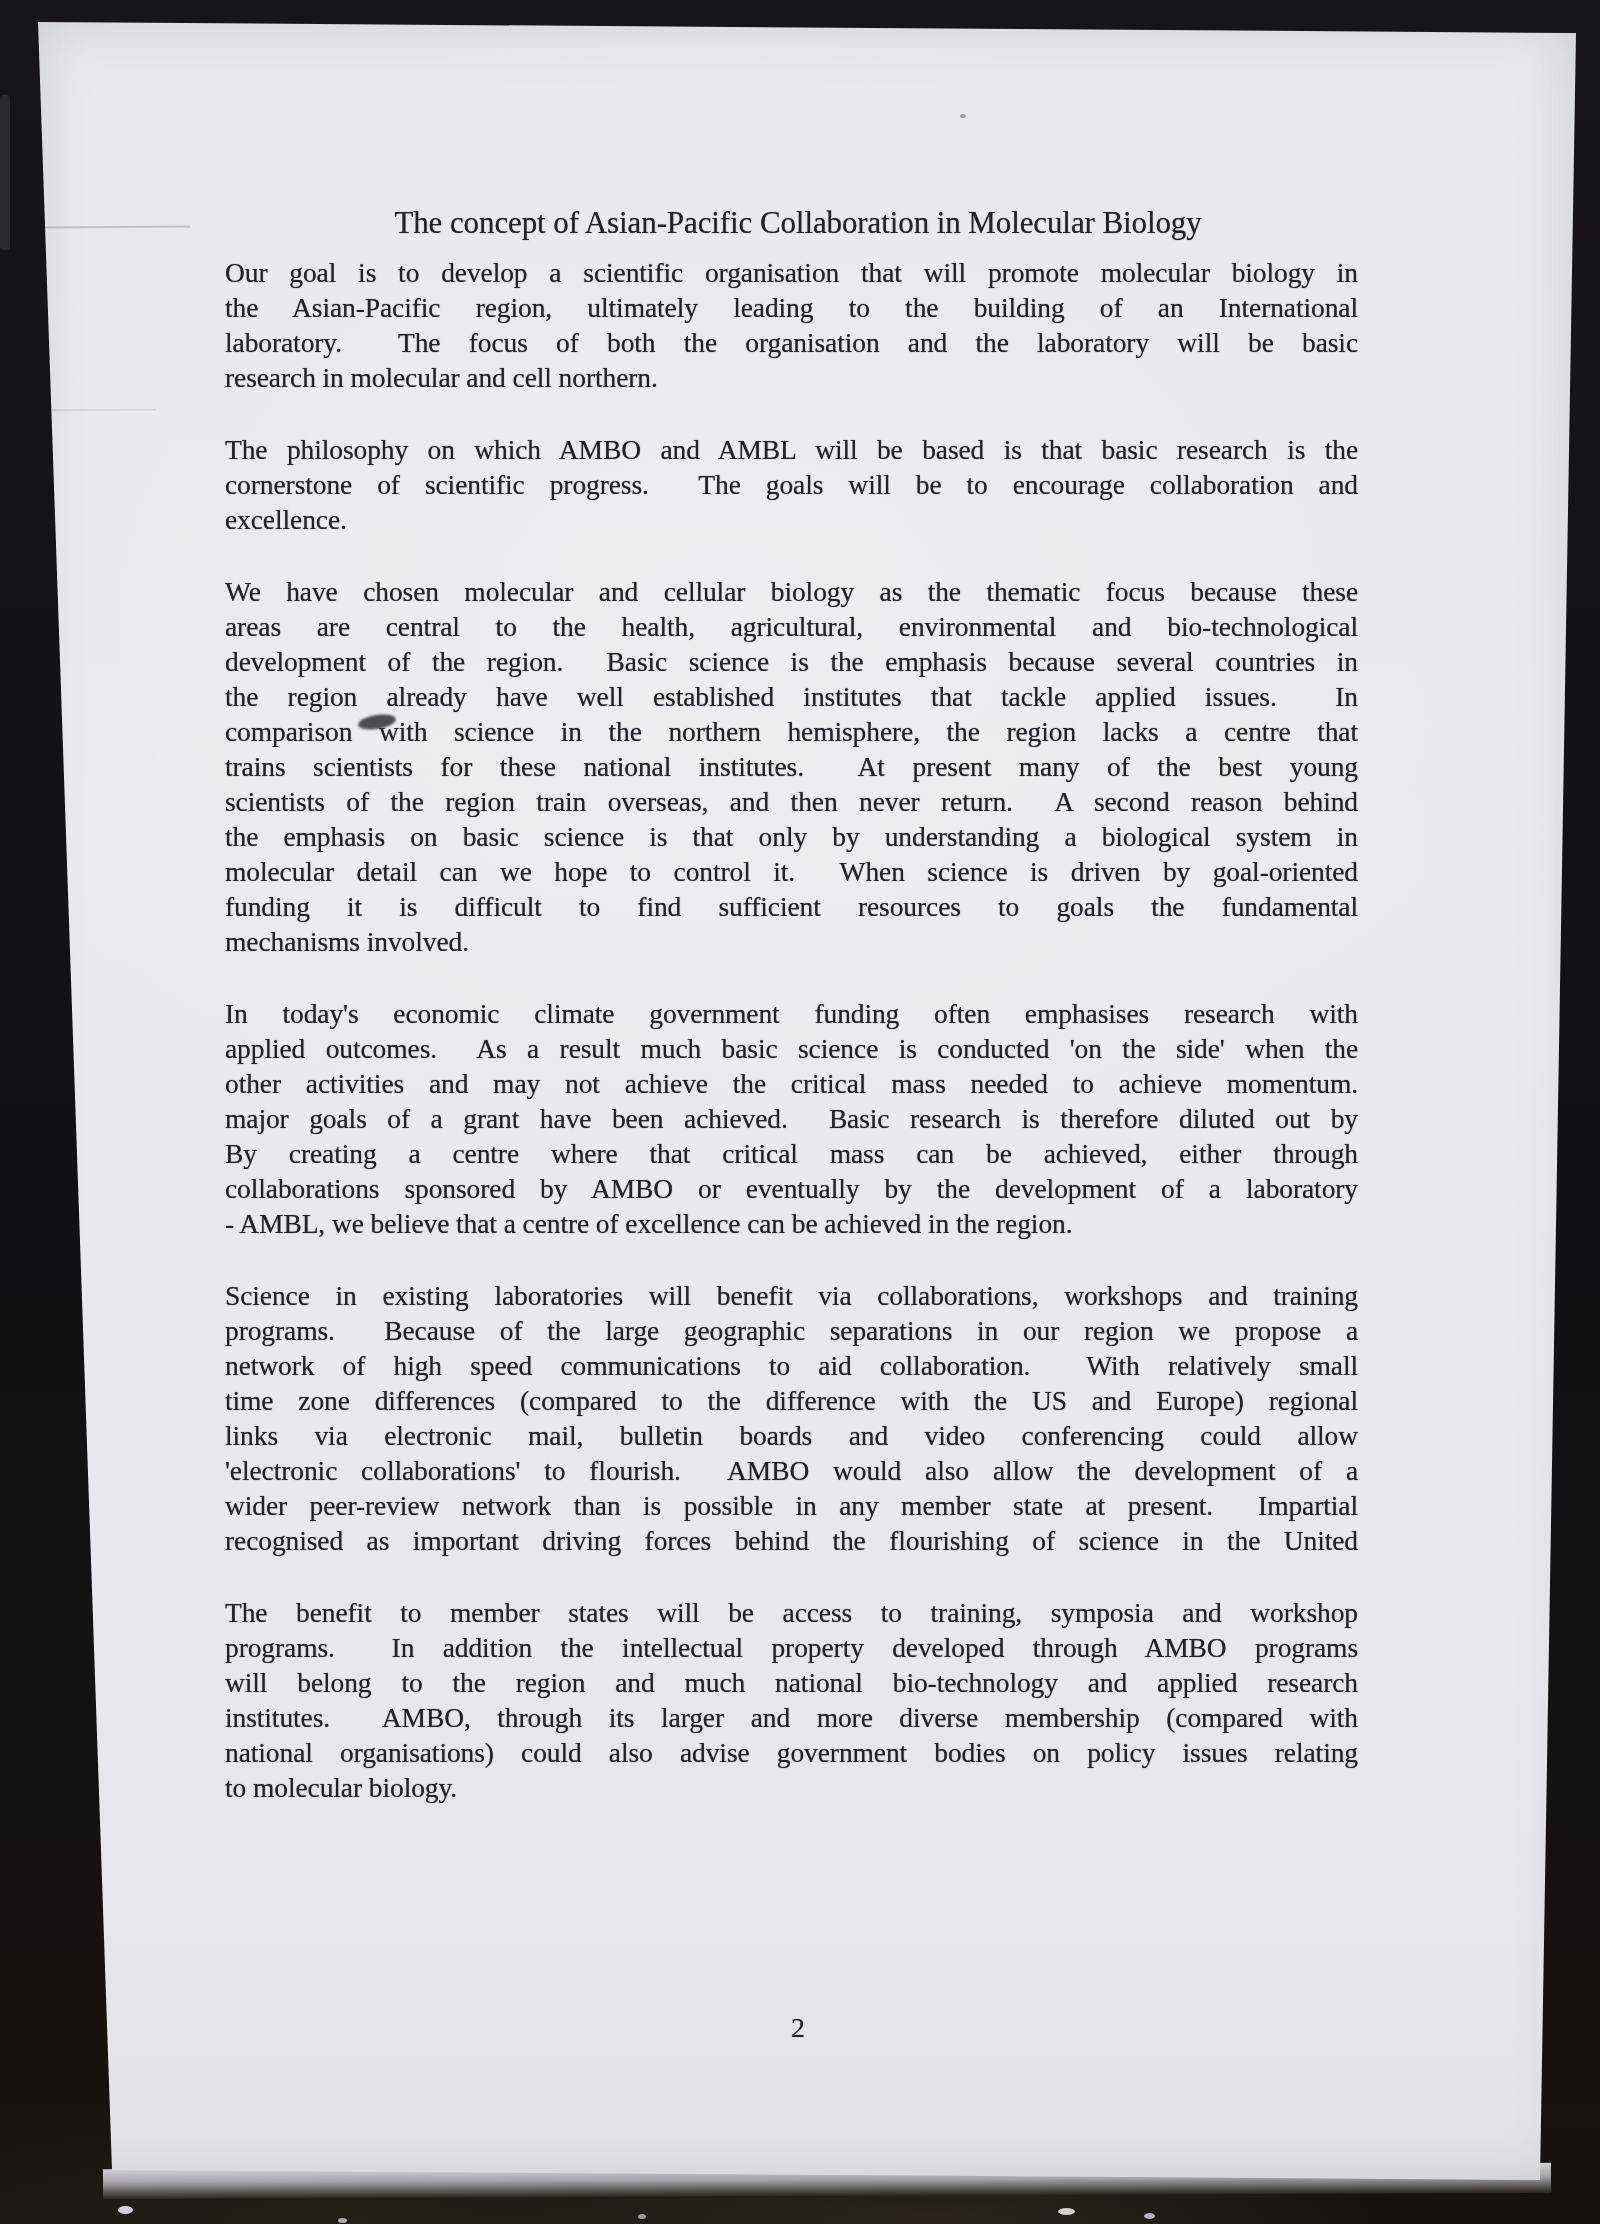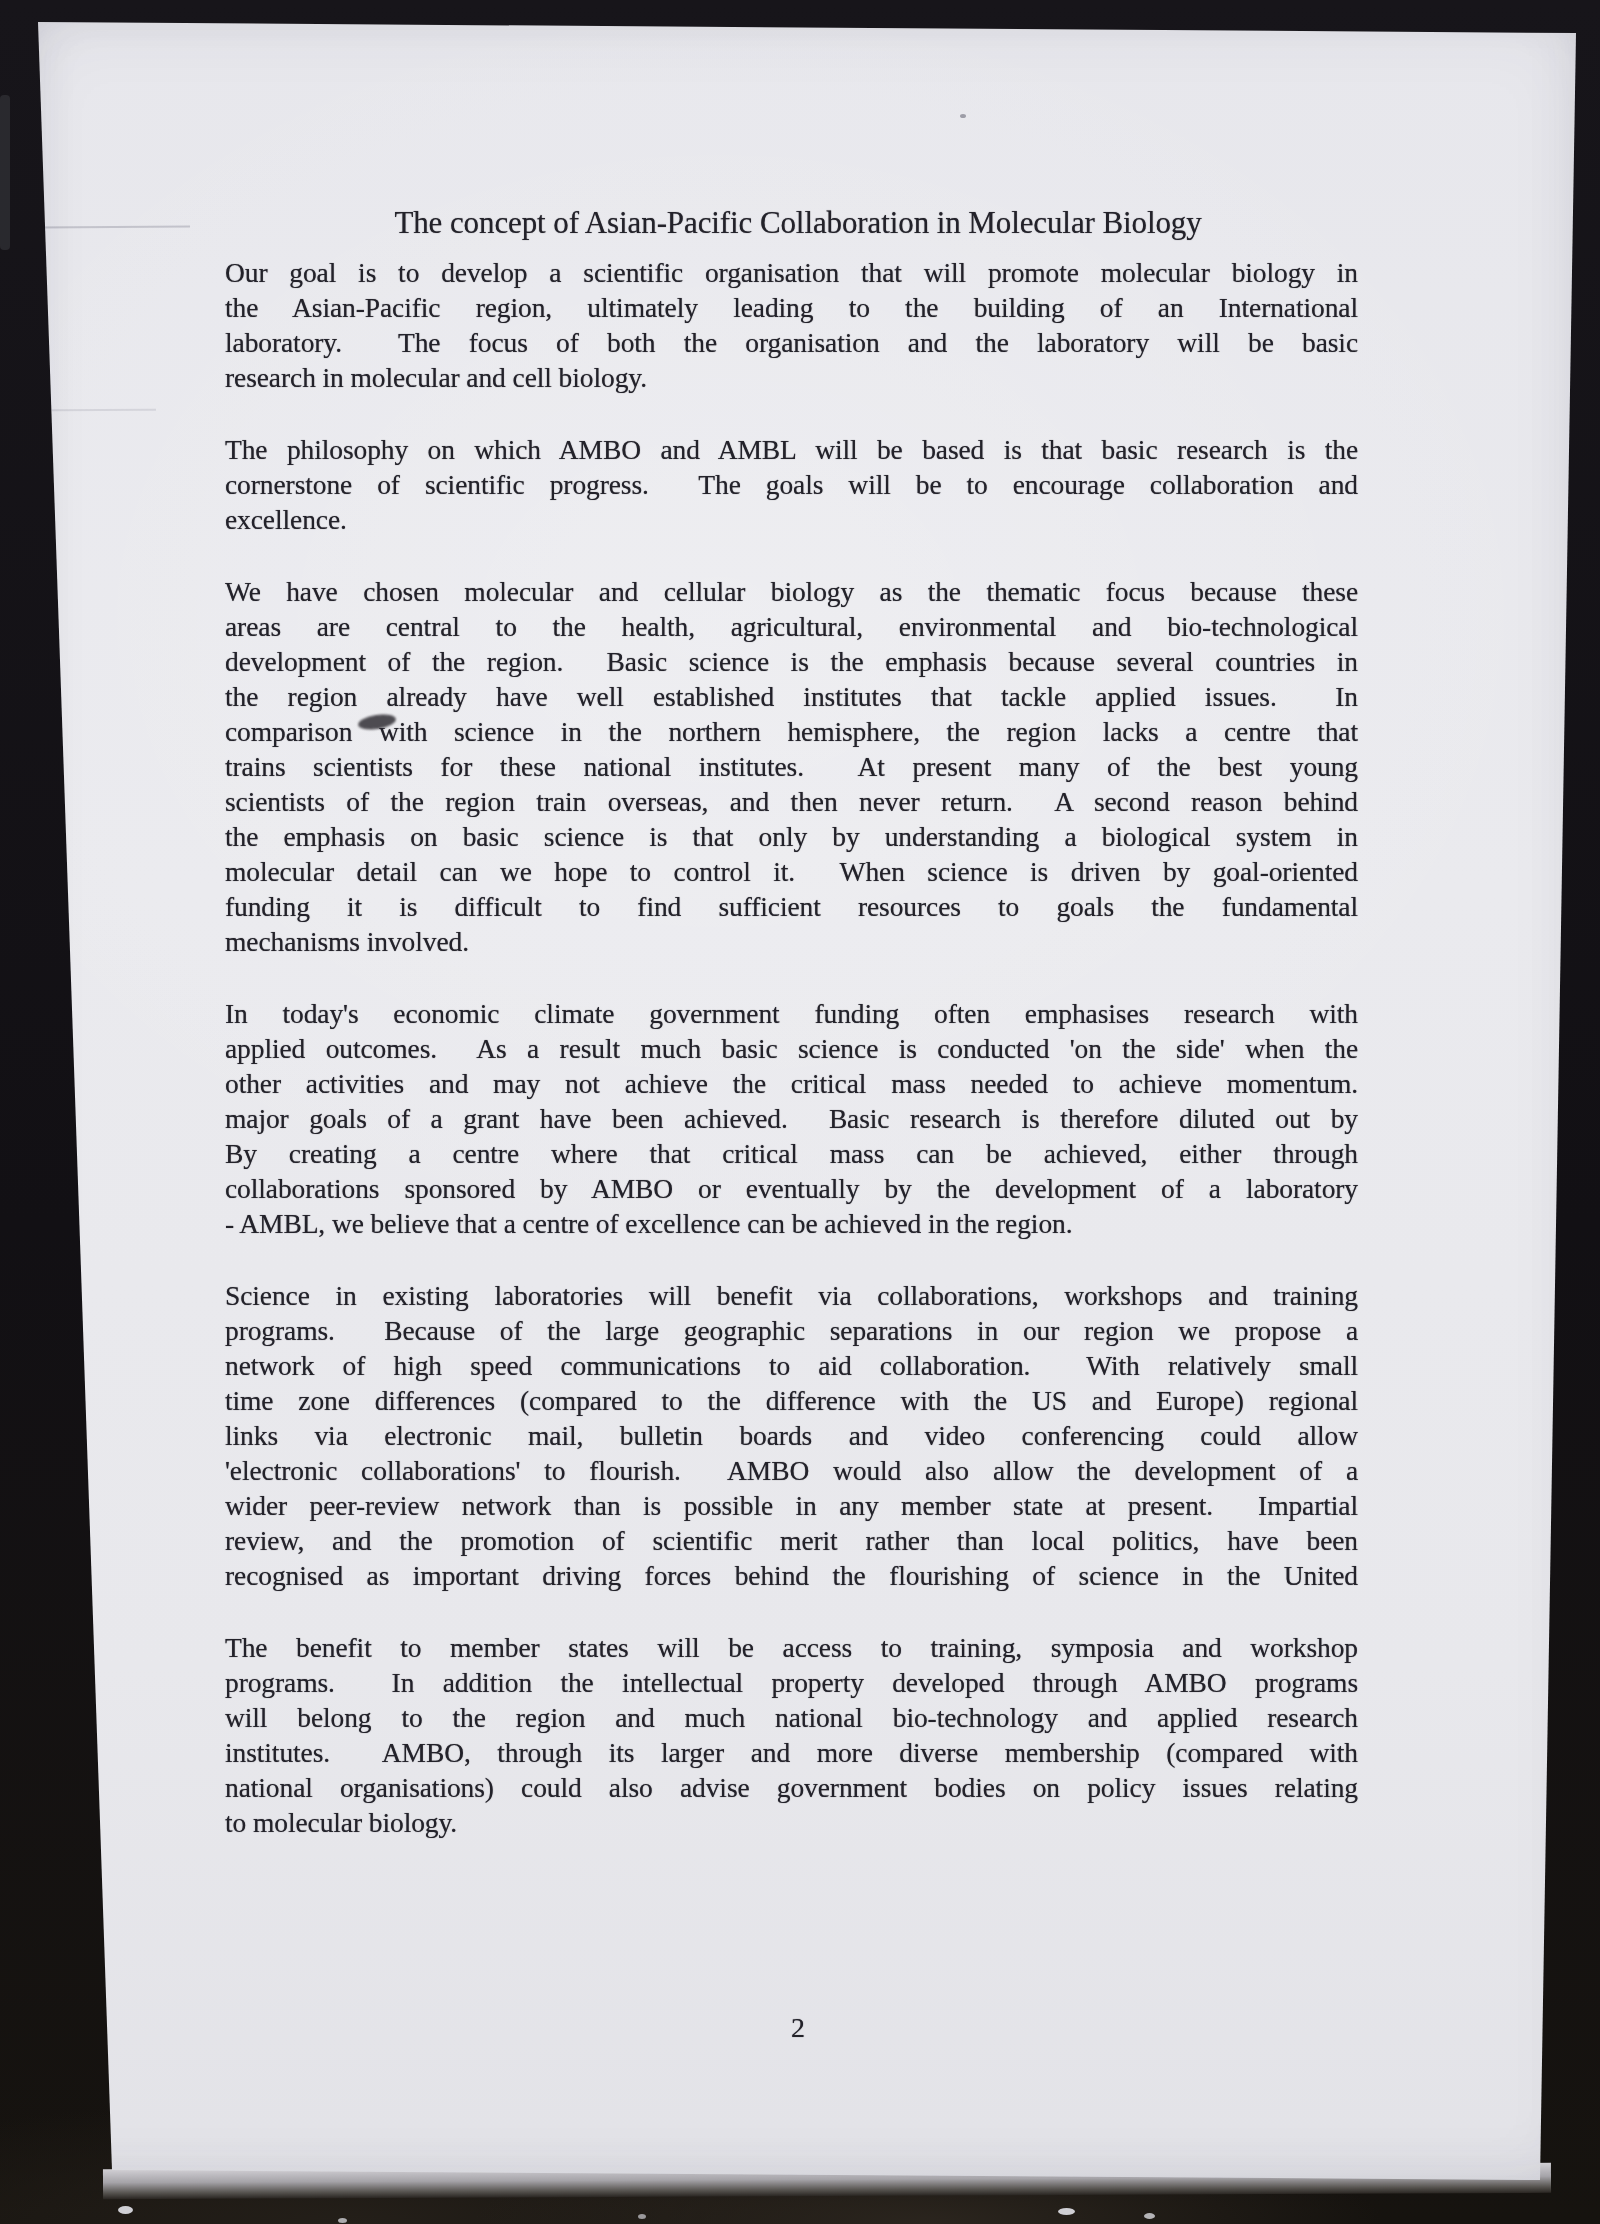--- a/index.html
+++ b/index.html
@@ -92,21 +92,21 @@
     <div class="dot-artifact"></div>
     <div class="ink-smudge"></div>
 
     <div class="content">
       <h1 class="doc-title">The concept of Asian-Pacific Collaboration in Molecular Biology</h1>
 
       <div class="para">
         <div class="ln">Our goal is to develop a scientific organisation that will promote molecular biology in</div>
         <div class="ln">the Asian-Pacific region, ultimately leading to the building of an International</div>
         <div class="ln">laboratory.&nbsp; The focus of both the organisation and the laboratory will be basic</div>
-        <div class="ln end">research in molecular and cell biology.</div>
+        <div class="ln end">research in molecular and cell northern.</div>
       </div>
 
       <div class="para">
         <div class="ln">The philosophy on which AMBO and AMBL will be based is that basic research is the</div>
         <div class="ln">cornerstone of scientific progress.&nbsp; The goals will be to encourage collaboration and</div>
         <div class="ln end">excellence.</div>
       </div>
 
       <div class="para">
         <div class="ln">We have chosen molecular and cellular biology as the thematic focus because these</div>
@@ -133,21 +133,20 @@
       </div>
 
       <div class="para">
         <div class="ln">Science in existing laboratories will benefit via collaborations, workshops and training</div>
         <div class="ln">programs.&nbsp; Because of the large geographic separations in our region we propose a</div>
         <div class="ln">network of high speed communications to aid collaboration.&nbsp; With relatively small</div>
         <div class="ln">time zone differences (compared to the difference with the US and Europe) regional</div>
         <div class="ln">links via electronic mail, bulletin boards and video conferencing could allow</div>
         <div class="ln">'electronic collaborations' to flourish.&nbsp; AMBO would also allow the development of a</div>
         <div class="ln">wider peer-review network than is possible in any member state at present.&nbsp; Impartial</div>
-        <div class="ln">review, and the promotion of scientific merit rather than local politics, have been</div>
         <div class="ln">recognised as important driving forces behind the flourishing of science in the United</div>
       </div>
 
       <div class="para">
         <div class="ln">The benefit to member states will be access to training, symposia and workshop</div>
         <div class="ln">programs.&nbsp; In addition the intellectual property developed through AMBO programs</div>
         <div class="ln">will belong to the region and much national bio-technology and applied research</div>
         <div class="ln">institutes.&nbsp; AMBO, through its larger and more diverse membership (compared with</div>
         <div class="ln">national organisations) could also advise government bodies on policy issues relating</div>
         <div class="ln end">to molecular biology.</div>

